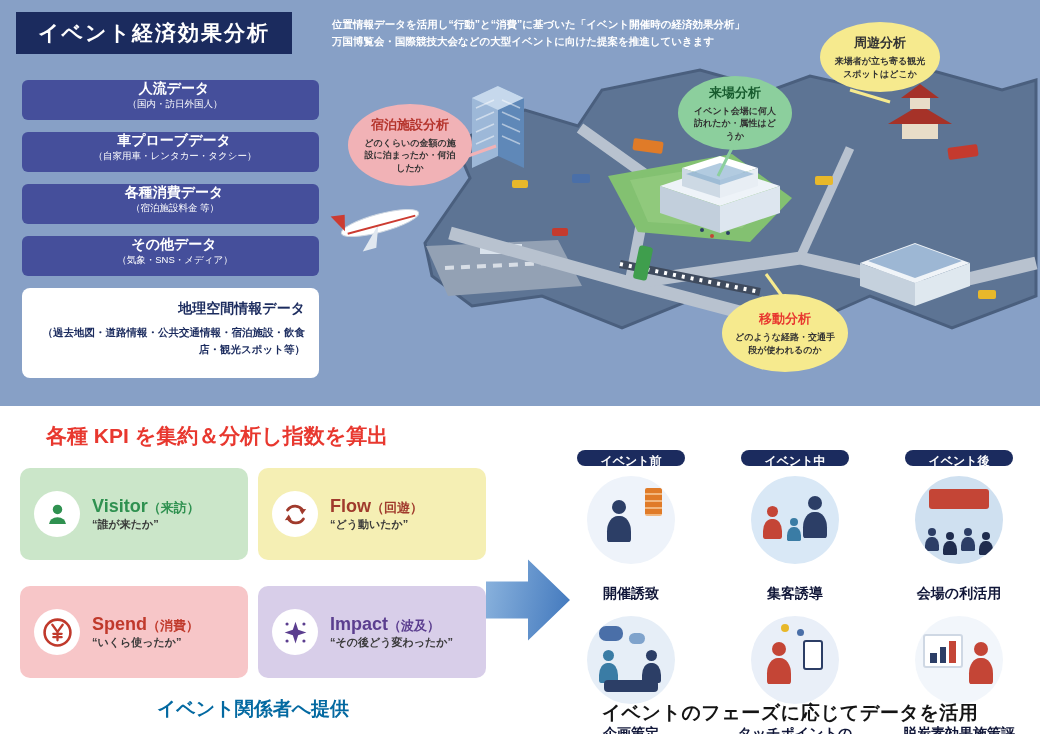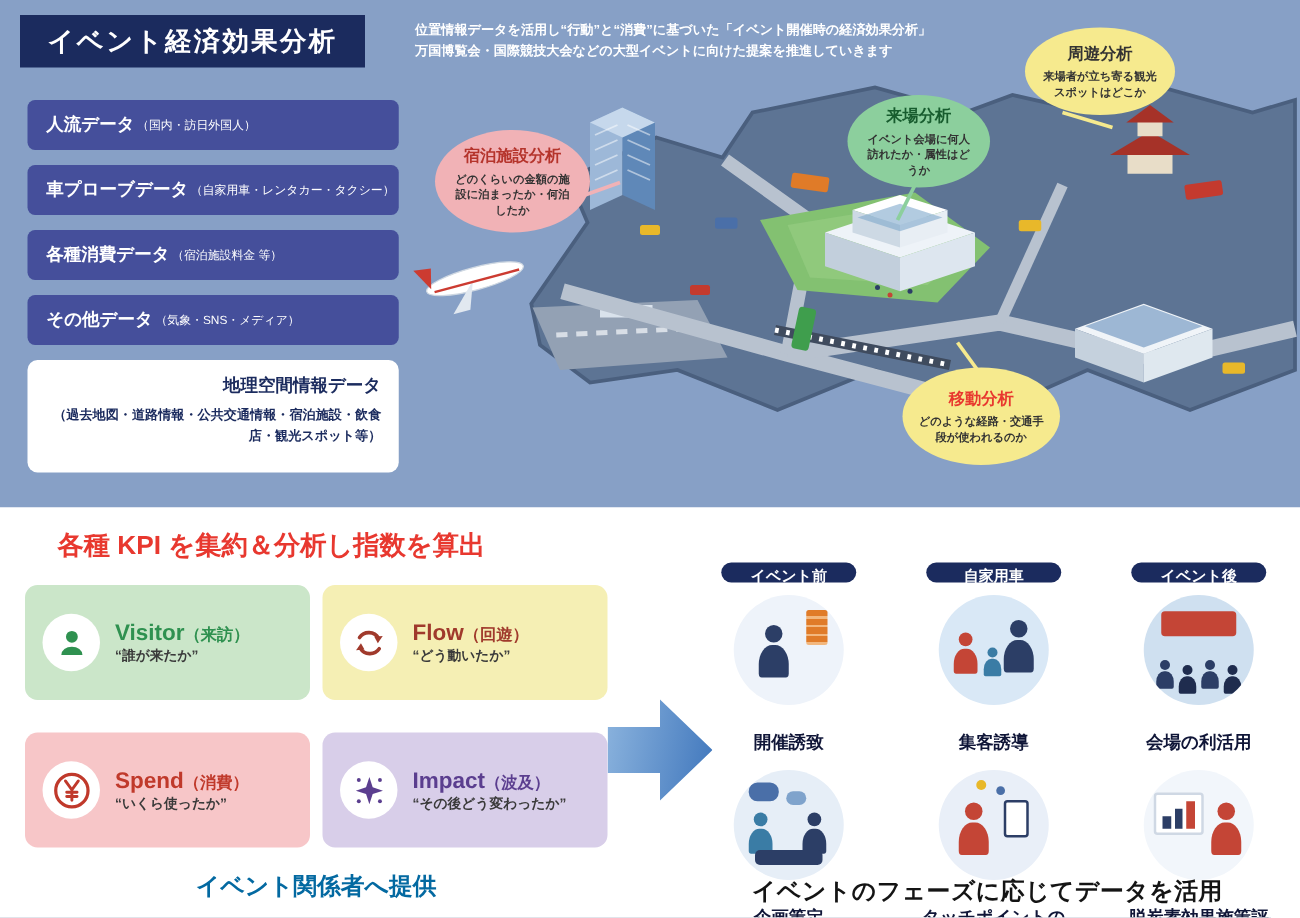--- a/index.html
+++ b/index.html
@@ -6,21 +6,21 @@
   .page{position:relative;width:1040px;height:734px;background:#fff;overflow:hidden;
         font-family:"Liberation Sans","DejaVu Sans",sans-serif;}
   
   .top{position:absolute;left:0;top:0;width:1040px;height:406px;background:#87a0c6;}
   .banner{position:absolute;left:16px;top:12px;background:#1b2b5e;color:#fff;
           font-size:21px;font-weight:bold;padding:7px 22px;letter-spacing:2px;}
   .subtitle{position:absolute;left:332px;top:16px;color:#fff;font-size:10.5px;
             font-weight:bold;line-height:1.6;width:600px;}
   .src-box{position:absolute;left:22px;width:297px;height:40px;background:#454f9b;
            border-radius:6px;color:#fff;display:flex;align-items:center;
-           padding:0 8px 0 15px;box-sizing:border-box;white-space:nowrap;}
+           padding:0 8px 0 15px;box-sizing:border-box;white-space:nowrap;flex-direction:column;}
   .src-label{font-size:14px;font-weight:bold;}
   .src-note{font-size:9.5px;margin-left:2px;}
   .geo-box{position:absolute;left:22px;top:288px;width:297px;height:90px;background:#fff;
            border-radius:8px;box-sizing:border-box;padding:12px 14px;color:#1b2b5e;text-align:right;}
   .geo-title{font-size:14px;font-weight:bold;margin-bottom:6px;}
   .geo-body{font-size:10.5px;line-height:1.65;font-weight:bold;}
   .city{position:absolute;left:330px;top:28px;width:710px;height:378px;}
   .callout{position:absolute;border-radius:50%;display:flex;flex-direction:column;
            justify-content:center;align-items:center;text-align:center;
            padding:6px 12px;box-sizing:border-box;}
@@ -291,21 +291,21 @@
           <div class="figure" style="--c:#2c3e66;right:14px;top:34px">
               <div class="f-head"></div>
               <div class="f-torso"></div>
             </div>
           <div class="mini" style="left:17px;top:64px;width:54px;height:12px;background:#2c3e66;border-radius:4px"></div>
         </div>
         <div class="phase-label">企画策定</div>
       </div>
 
       <div class="phase-col">
-        <div class="phase-badge">自家用車</div>
+        <div class="phase-badge">イベント中</div>
         <div class="phase-circle" style="background:#d9e8f6">
           <div class="figure" style="--c:#c44536;left:12px;top:30px">
               <div class="f-head"></div>
               <div class="f-torso"></div>
             </div>
           <div class="figure small" style="--c:#3a7ca5;left:36px;top:42px">
               <div class="f-head"></div>
               <div class="f-torso"></div>
             </div>
           <div class="figure big" style="--c:#2c3e66;right:12px;top:20px">

